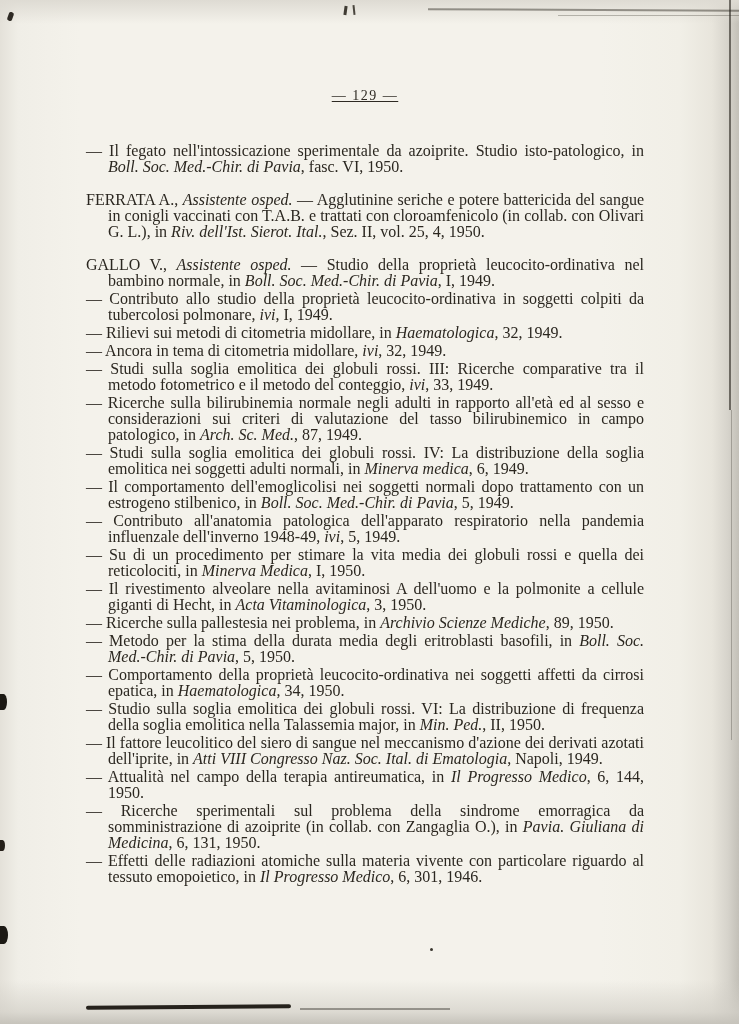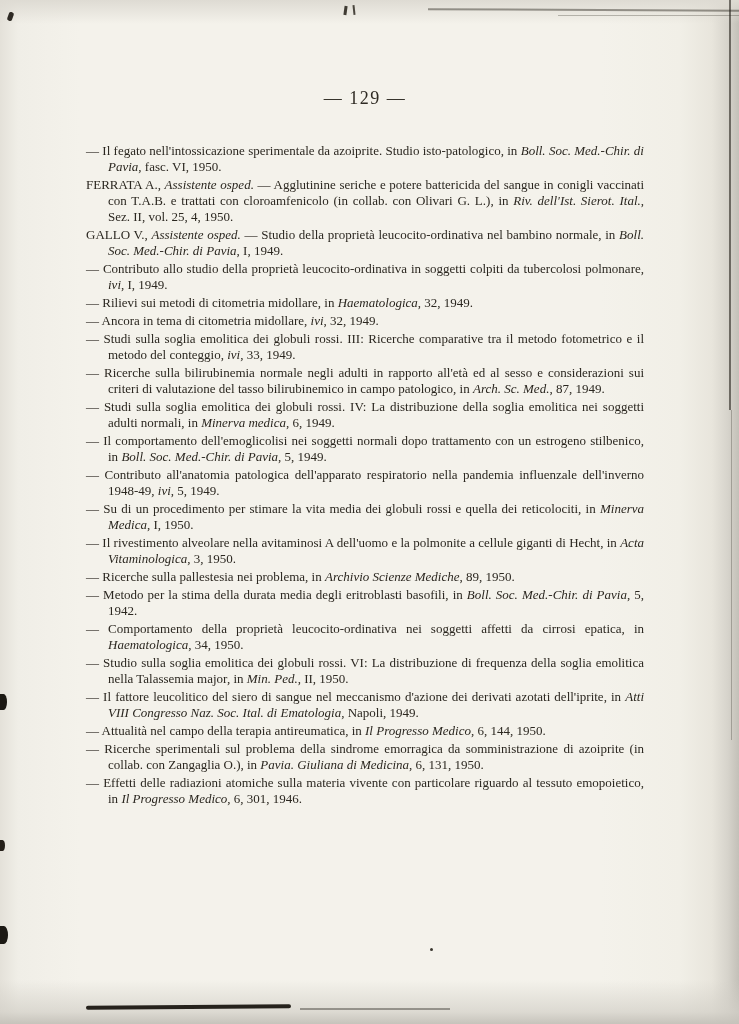--- a/index.html
+++ b/index.html
@@ -16,31 +16,32 @@
       #f1efe7 680px, #e8e5dc 712px, #d6d3cb 728px, #c3c0b8 739px);
   }
   .page::before {
     content:""; position:absolute; inset:0; pointer-events:none;
     background:linear-gradient(180deg,
       #dedbd3 0px, rgba(244,242,235,0) 24px,
       rgba(244,242,235,0) 980px, rgba(210,207,199,.7) 1012px, #c6c3bb 1024px);
   }
   .page-number {
     position:absolute; top:88px; left:86px; width:558px;
-    text-align:center; font-size:18px; letter-spacing:1.5px;
+    text-align:center; font-size:14px; letter-spacing:1.5px;
     color:#2e2a23;
+    text-decoration:underline;
   }
   .content {
     position:absolute; top:143px; left:86px; width:558px;
-    color:#2b2720; font-size:13px; line-height:16px;
+    color:#2b2720; font-size:16px; line-height:16px;
     text-align:justify;
   }
   .entry { margin:0; padding-left:22px; text-indent:-22px; }
   .entry + .entry { margin-top:2px; }
-  .entry.group-start { margin-top:2px; }
+  .entry.group-start { margin-top:17px; }
   .it { font-style:italic; }
 
   
   .art { position:absolute; pointer-events:none; }
   .art-top-mark1 { left:344px; top:6px; width:3px; height:9px; background:#3f3b33; transform:rotate(8deg); }
   .art-top-mark2 { left:353px; top:5px; width:2px; height:10px; background:#4a463e; transform:rotate(-6deg); }
   .art-topline1 { left:428px; top:9px; width:311px; height:2px; background:rgba(60,56,48,.5); transform:rotate(.3deg); }
   .art-topline2 { left:558px; top:15px; width:181px; height:1px; background:rgba(60,56,48,.32); }
   .art-lefttop { left:8px; top:12px; width:5px; height:9px; background:#2e2a24; border-radius:2px; transform:rotate(20deg); }
   .art-leftblob1 { left:0; top:694px; width:7px; height:16px; background:#1c1914; border-radius:0 60% 60% 0; }
@@ -65,21 +66,21 @@
       <p class="entry"><span>— Rilievi sui metodi di citometria midollare, in </span><span class="it">Haematologica</span><span>, 32, 1949.</span></p>
       <p class="entry"><span>— Ancora in tema di citometria midollare, </span><span class="it">ivi</span><span>, 32, 1949.</span></p>
       <p class="entry"><span>— Studi sulla soglia emolitica dei globuli rossi. III: Ricerche comparative tra il metodo fotometrico e il metodo del conteggio, </span><span class="it">ivi</span><span>, 33, 1949.</span></p>
       <p class="entry"><span>— Ricerche sulla bilirubinemia normale negli adulti in rapporto all'età ed al sesso e considerazioni sui criteri di valutazione del tasso bilirubinemico in campo patologico, in </span><span class="it">Arch. Sc. Med.</span><span>, 87, 1949.</span></p>
       <p class="entry"><span>— Studi sulla soglia emolitica dei globuli rossi. IV: La distribuzione della soglia emolitica nei soggetti adulti normali, in </span><span class="it">Minerva medica</span><span>, 6, 1949.</span></p>
       <p class="entry"><span>— Il comportamento dell'emoglicolisi nei soggetti normali dopo trattamento con un estrogeno stilbenico, in </span><span class="it">Boll. Soc. Med.-Chir. di Pavia</span><span>, 5, 1949.</span></p>
       <p class="entry"><span>— Contributo all'anatomia patologica dell'apparato respiratorio nella pandemia influenzale dell'inverno 1948-49, </span><span class="it">ivi</span><span>, 5, 1949.</span></p>
       <p class="entry"><span>— Su di un procedimento per stimare la vita media dei globuli rossi e quella dei reticolociti, in </span><span class="it">Minerva Medica</span><span>, I, 1950.</span></p>
       <p class="entry"><span>— Il rivestimento alveolare nella avitaminosi A dell'uomo e la polmonite a cellule giganti di Hecht, in </span><span class="it">Acta Vitaminologica</span><span>, 3, 1950.</span></p>
       <p class="entry"><span>— Ricerche sulla pallestesia nei problema, in </span><span class="it">Archivio Scienze Mediche</span><span>, 89, 1950.</span></p>
-      <p class="entry"><span>— Metodo per la stima della durata media degli eritroblasti basofili, in </span><span class="it">Boll. Soc. Med.-Chir. di Pavia</span><span>, 5, 1942.</span></p>
+      <p class="entry"><span>— Metodo per la stima della durata media degli eritroblasti basofili, in </span><span class="it">Boll. Soc. Med.-Chir. di Pavia</span><span>, 5, 1950.</span></p>
       <p class="entry"><span>— Comportamento della proprietà leucocito-ordinativa nei soggetti affetti da cirrosi epatica, in </span><span class="it">Haematologica</span><span>, 34, 1950.</span></p>
       <p class="entry"><span>— Studio sulla soglia emolitica dei globuli rossi. VI: La distribuzione di frequenza della soglia emolitica nella Talassemia major, in </span><span class="it">Min. Ped.</span><span>, II, 1950.</span></p>
       <p class="entry"><span>— Il fattore leucolitico del siero di sangue nel meccanismo d'azione dei derivati azotati dell'iprite, in </span><span class="it">Atti VIII Congresso Naz. Soc. Ital. di Ematologia</span><span>, Napoli, 1949.</span></p>
       <p class="entry"><span>— Attualità nel campo della terapia antireumatica, in </span><span class="it">Il Progresso Medico</span><span>, 6, 144, 1950.</span></p>
       <p class="entry"><span>— Ricerche sperimentali sul problema della sindrome emorragica da somministrazione di azoiprite (in collab. con Zangaglia O.), in </span><span class="it">Pavia. Giuliana di Medicina</span><span>, 6, 131, 1950.</span></p>
       <p class="entry"><span>— Effetti delle radiazioni atomiche sulla materia vivente con particolare riguardo al tessuto emopoietico, in </span><span class="it">Il Progresso Medico</span><span>, 6, 301, 1946.</span></p>
     </div>
 
   <div class="art art-top-mark1"></div>
   <div class="art art-top-mark2"></div>

